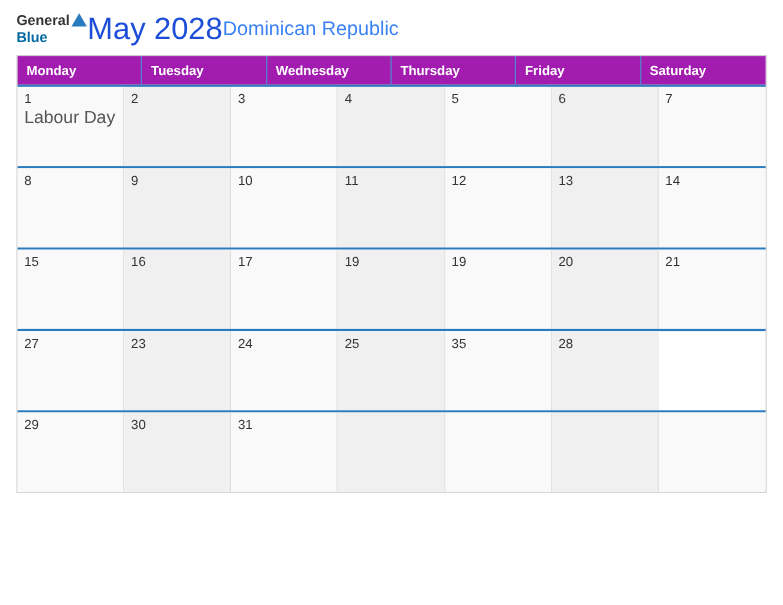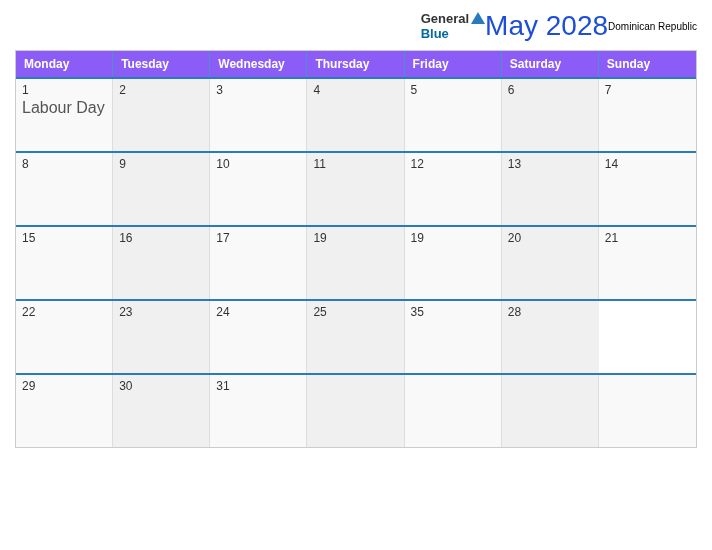--- a/index.html
+++ b/index.html
@@ -12,21 +12,21 @@
       flex-direction: column;
       align-items: center;
       justify-content: flex-start;
       padding: 10px 15px;
     }
 
     .header {
       width: 100%;
       display: flex;
       align-items: center;
-      justify-content: flex-end;
+      justify-content: flex-start;
       margin-bottom: 8px;
     }
 
     .logo {
       display: flex;
       align-items: center;
       gap: 2px;
     }
 
     .logo-text-general {
@@ -52,34 +52,34 @@
     }
 
     .calendar-title {
       font-size: 28px;
       font-weight: normal;
       color: #1d4ed8;
       text-align: center;
     }
 
     .country-name {
-      font-size: 10px;
-      color: #000000;
+      font-size: 18px;
+      color: #3b82f6;
       text-align: right;
     }
 
     .calendar-container {
       width: 100%;
       border: 1px solid #ccc;
     }
 
     .calendar-header-row {
       display: grid;
-      grid-template-columns: repeat(7, 1fr);
-      background-color: #8b5cf6;
+      grid-template-columns: repeat(6, 1fr);
+      background-color: #a21caf;
     }
 
     .calendar-header-cell {
       padding: 6px 8px;
       color: #fff;
       font-size: 12px;
       font-weight: bold;
       border-right: 1px solid #4a90d0;
     }
 
@@ -150,21 +150,20 @@
 </div>
 
 <div class="calendar-container">
   <div class="calendar-header-row">
   <div class="calendar-header-cell">Monday</div>
       <div class="calendar-header-cell">Tuesday</div>
       <div class="calendar-header-cell">Wednesday</div>
       <div class="calendar-header-cell">Thursday</div>
       <div class="calendar-header-cell">Friday</div>
       <div class="calendar-header-cell">Saturday</div>
-      <div class="calendar-header-cell">Sunday</div>
     </div>
   <div class="calendar-body">
   <div class="calendar-week">
         <div class="calendar-cell">
           <span class="cell-day">1</span>
           <span class="cell-event">Labour Day</span>
         </div>
         <div class="calendar-cell">
           <span class="cell-day">2</span>
         </div>
@@ -225,21 +224,21 @@
         </div>
         <div class="calendar-cell">
           <span class="cell-day">20</span>
         </div>
         <div class="calendar-cell">
           <span class="cell-day">21</span>
         </div>
       </div>
       <div class="calendar-week">
         <div class="calendar-cell">
-          <span class="cell-day">22</span>
+          <span class="cell-day">27</span>
         </div>
         <div class="calendar-cell">
           <span class="cell-day">23</span>
         </div>
         <div class="calendar-cell">
           <span class="cell-day">24</span>
         </div>
         <div class="calendar-cell">
           <span class="cell-day">25</span>
         </div>

